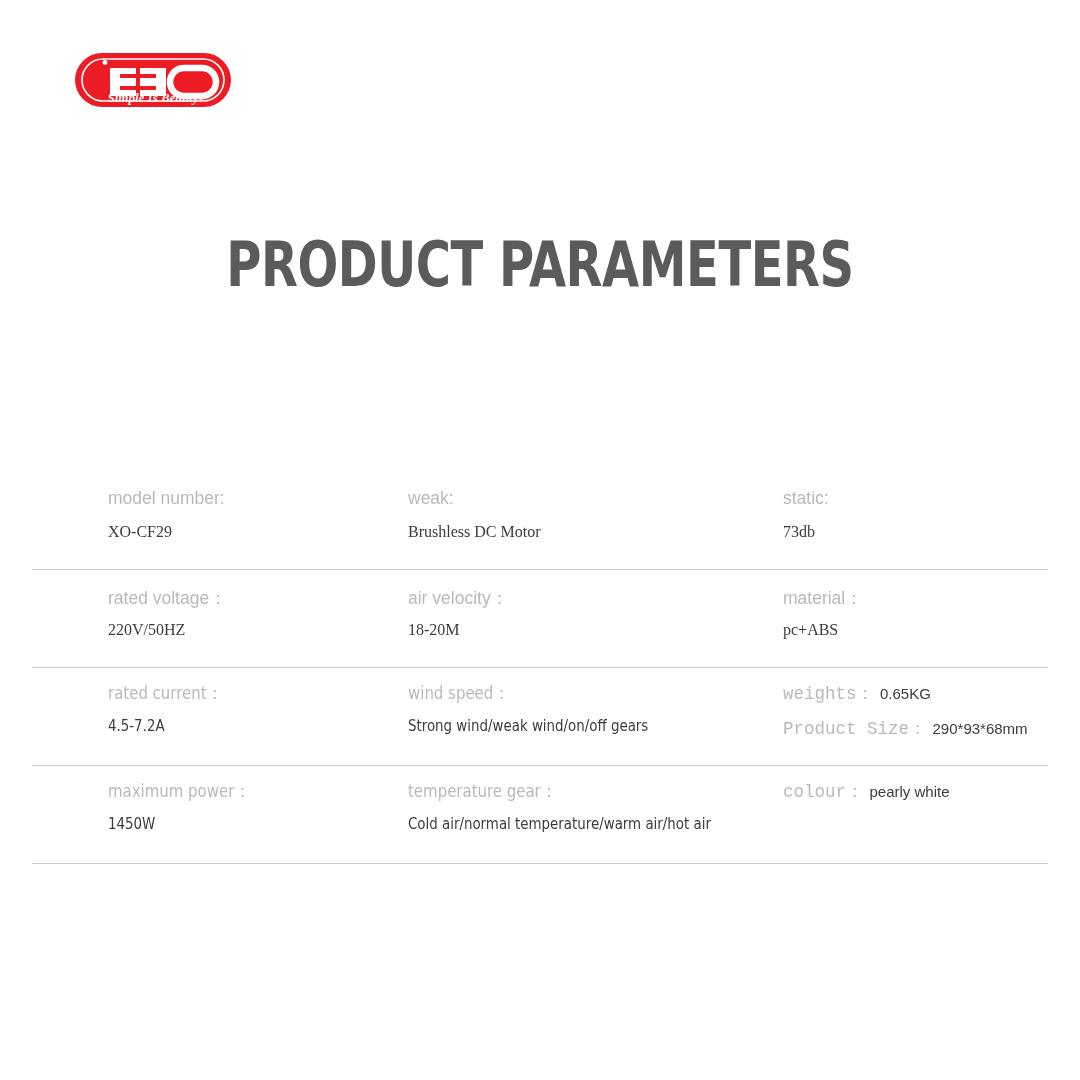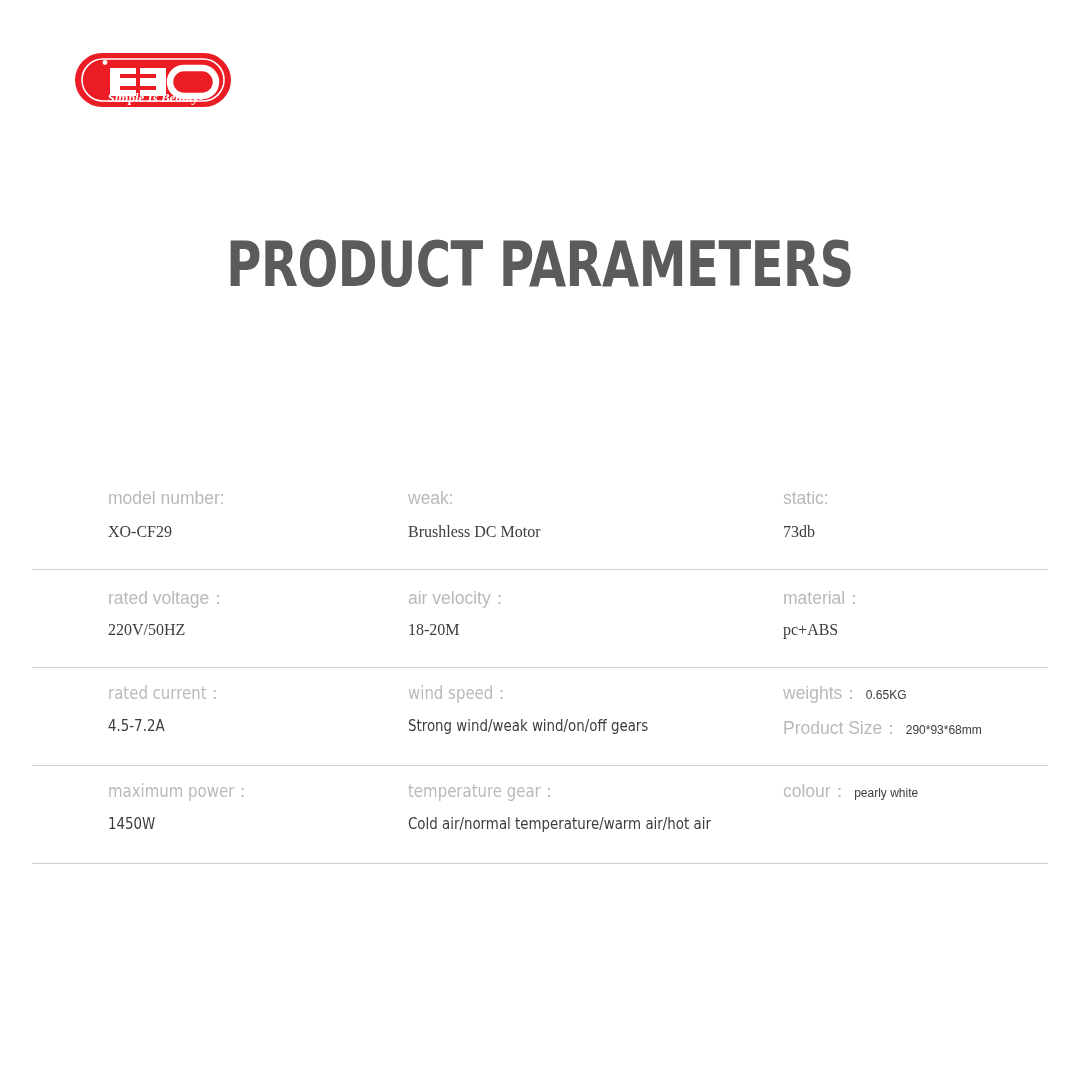--- a/index.html
+++ b/index.html
@@ -105,24 +105,25 @@
   .inline-pair {
     position: absolute;
     left: 0;
     white-space: nowrap;
   }
   .inline-pair.line-1 { top: 13px; }
   .inline-pair.line-2 { top: 48px; }
   .inline-pair .lab {
     color: #b9b9b9;
     font-size: 17.5px;
+    font-family: Liberation Mono, monospace;
   }
   .inline-pair .val {
     color: #3c3c3c;
-    font-size: 12px;
+    font-size: 15px;
     margin-left: 6px;
   }
 </style>
 </head>
 <body>
 
 <div class="logo-wrap">
   <svg width="158" height="56" viewBox="0 0 158 56" xmlns="http://www.w3.org/2000/svg">
 
     <rect x="1" y="1" width="156" height="54" rx="27" ry="27" fill="#ec1c24"></rect>

